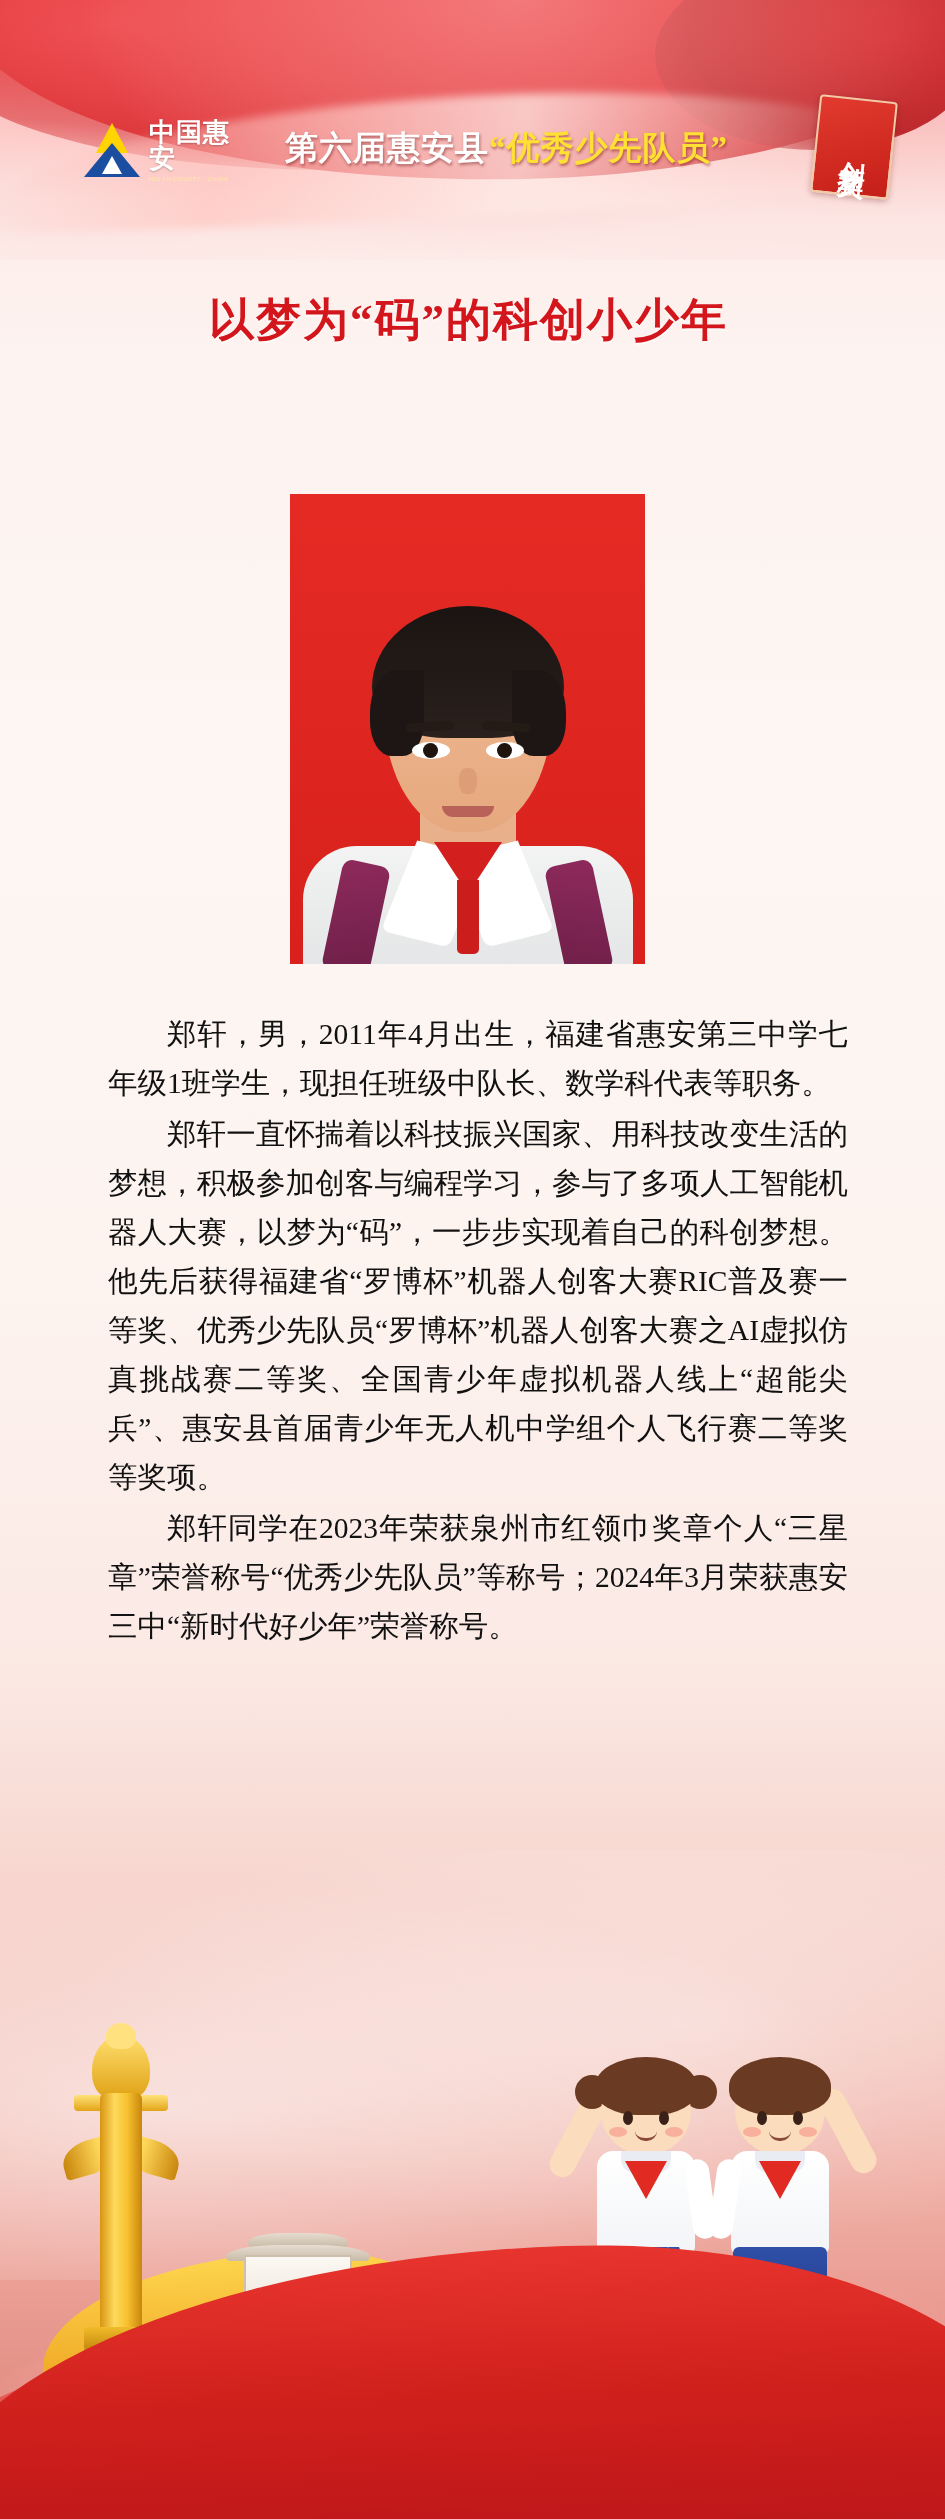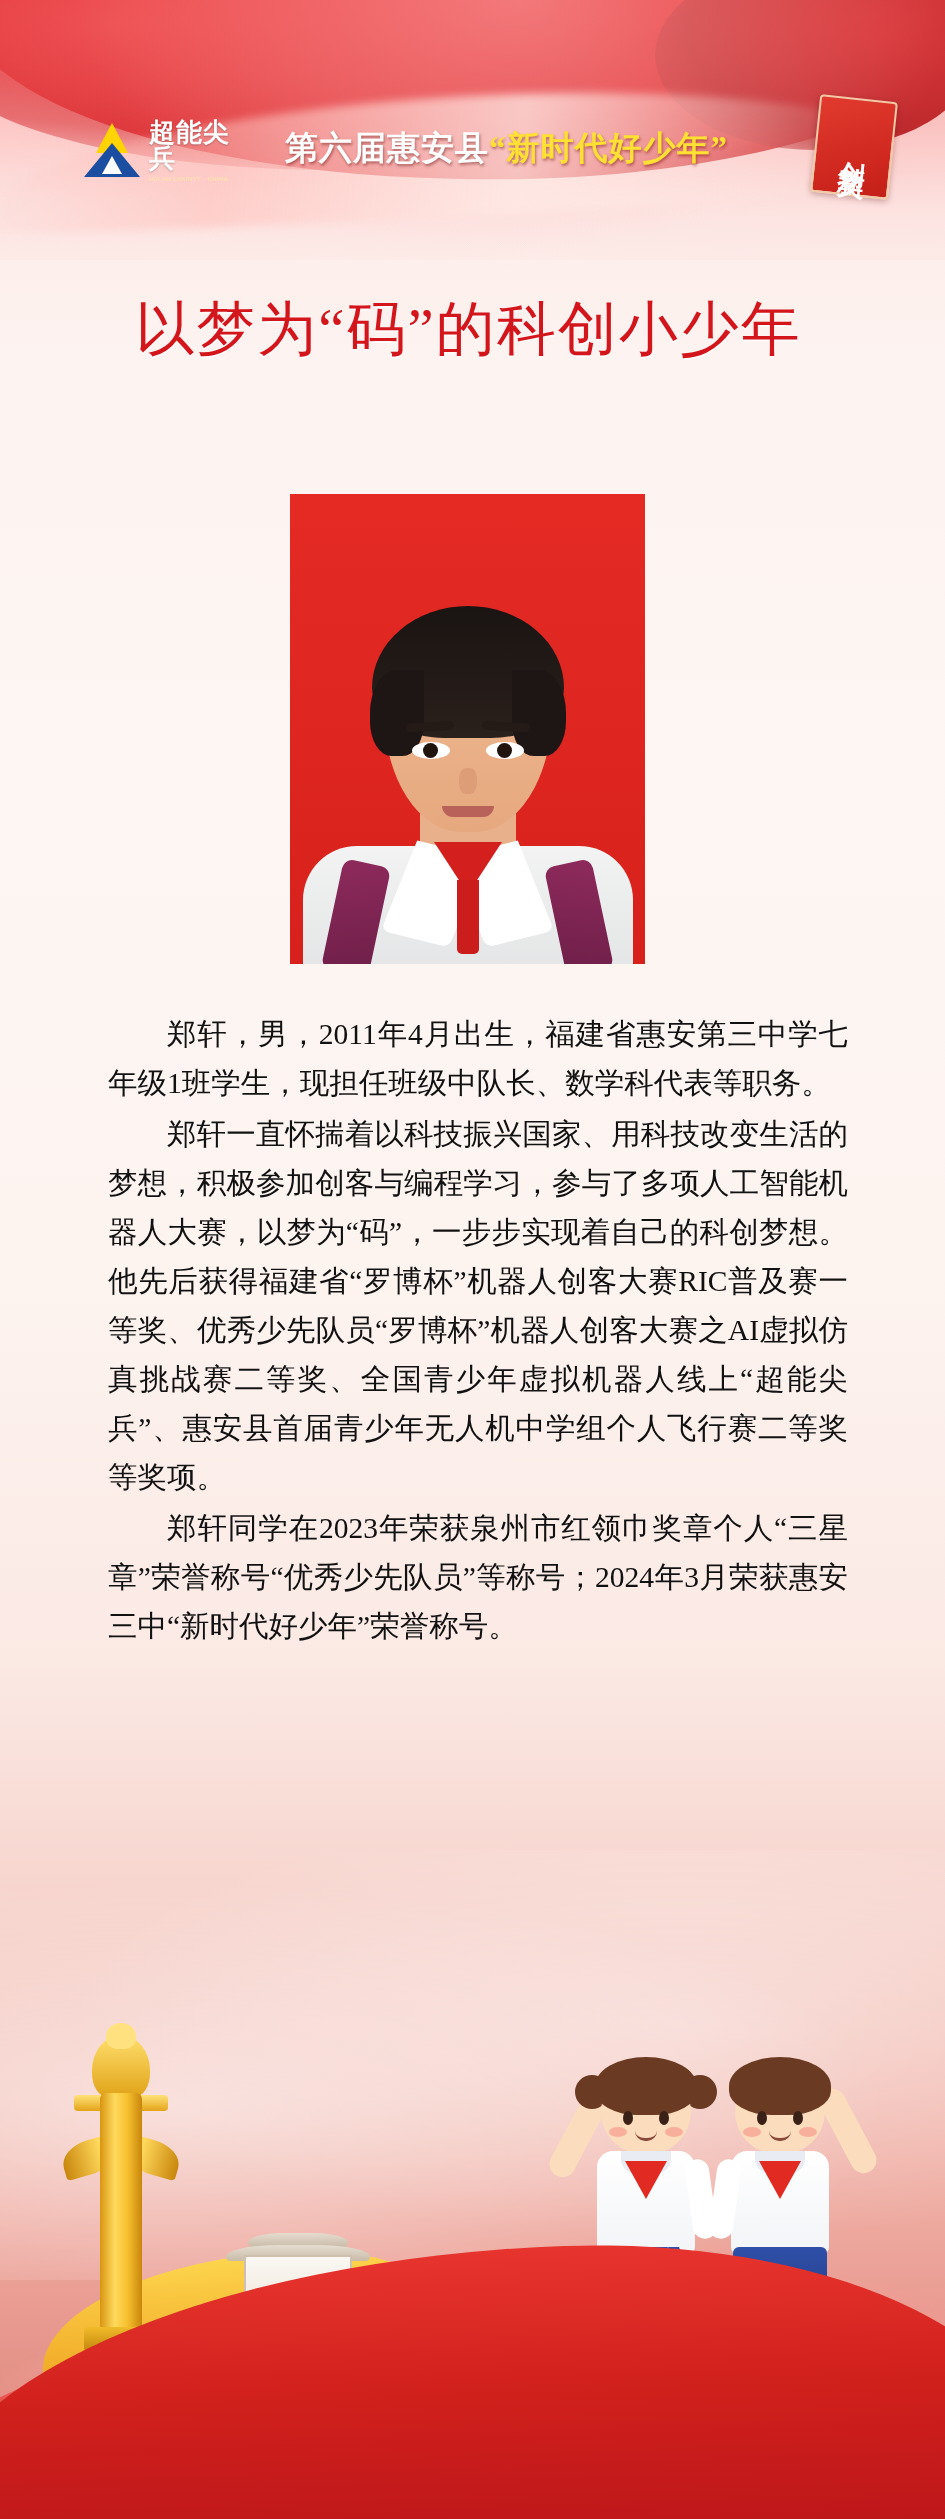--- a/index.html
+++ b/index.html
@@ -160,22 +160,22 @@
     line-height: 1.1;
   }
 
   
   .headline {
     position: absolute;
     left: 0; top: 290px;
     width: 937px;
     text-align: center;
     font-family: "Liberation Serif", serif;
-    font-size: 59px;
-    font-weight: normal;
+    font-size: 45px;
+    font-weight: bold;
     color: #d3151c;
     letter-spacing: 2px;
     text-shadow: 0 2px 0 rgba(255,255,255,0.65);
   }
   .subheadline {
     position: absolute;
     left: 0; top: 392px;
     width: 945px;
     text-align: center;
     font-family: "Liberation Serif", serif;
@@ -476,27 +476,27 @@
     <div class="top-swoosh"></div>
   </div>
 
   <div class="logo-block">
     <div class="logo-mark">
       <div class="tri-y"></div>
       <div class="tri-b"></div>
       <div class="tri-w"></div>
     </div>
     <div class="logo-text">
-      <span class="logo-cn">超能尖兵</span>
+      <span class="logo-cn">中国惠安</span>
       <span class="logo-en">HUI AN COUNTY  ·  CHINA</span>
     </div>
   </div>
 
   <div class="banner-title">
-    <span>第六届惠安县</span><span class="hl">“新时代好少年”</span>
+    <span>第六届惠安县</span><span class="hl">“优秀少先队员”</span>
   </div>
 
   <div class="seal">
     <span>创新奖</span>
   </div>
 
   <div class="headline">以梦为“码”的科创小少年</div>
 
   <div class="photo-frame">
     <div class="p-body"></div>

